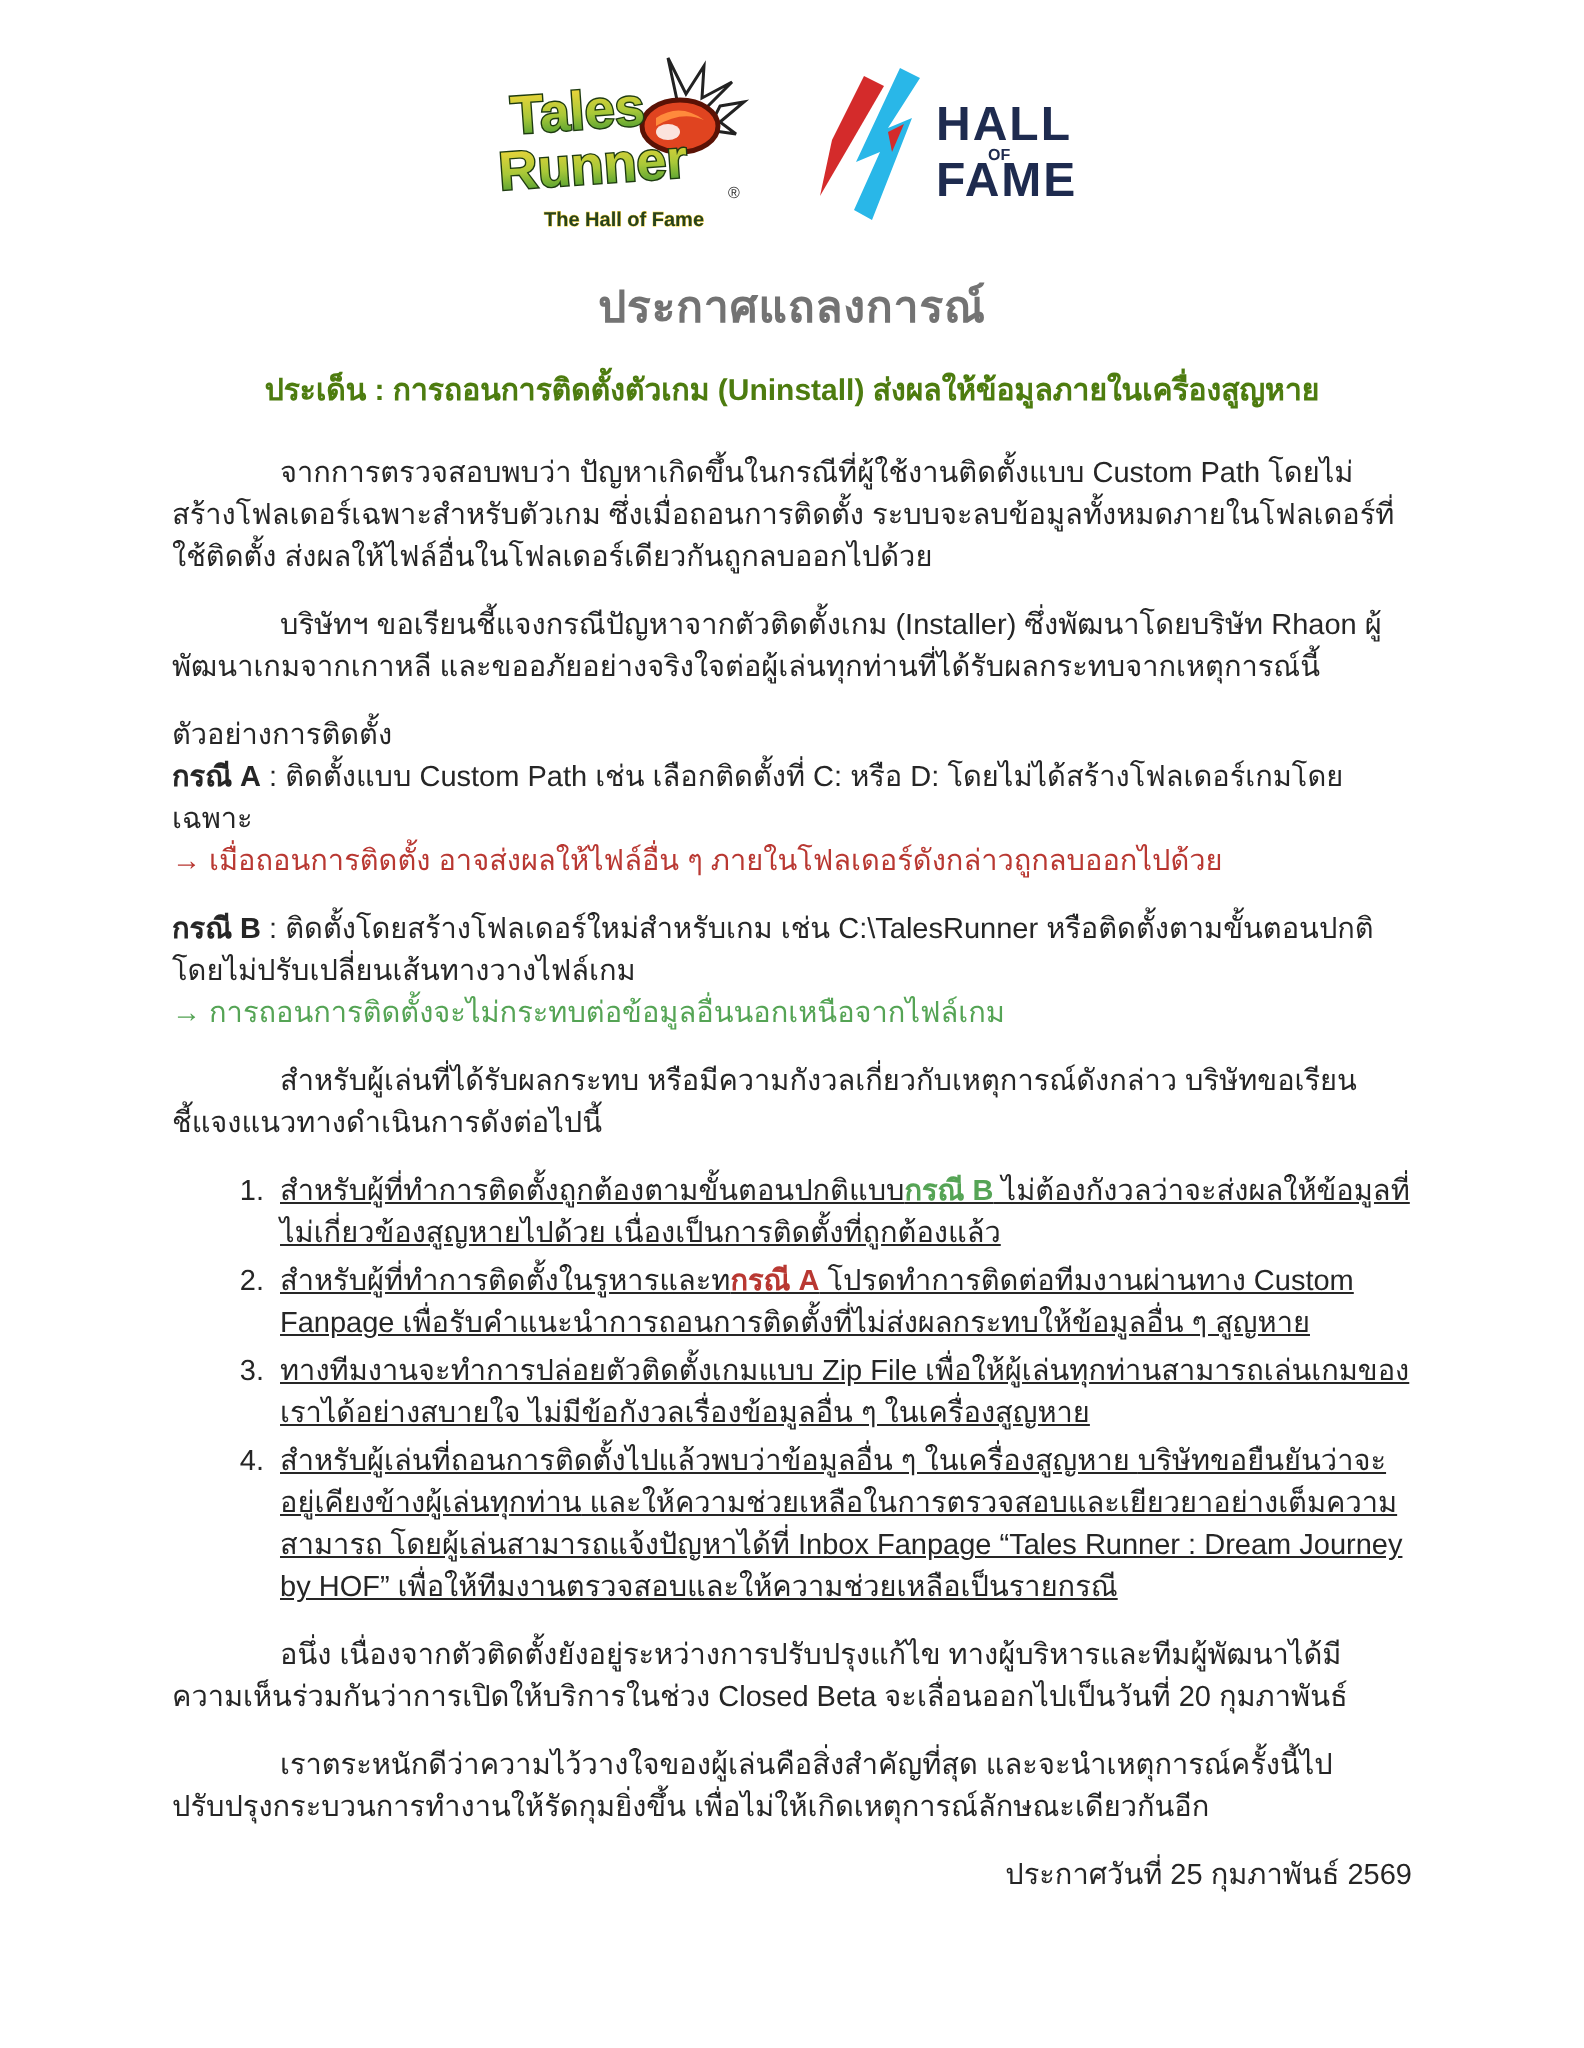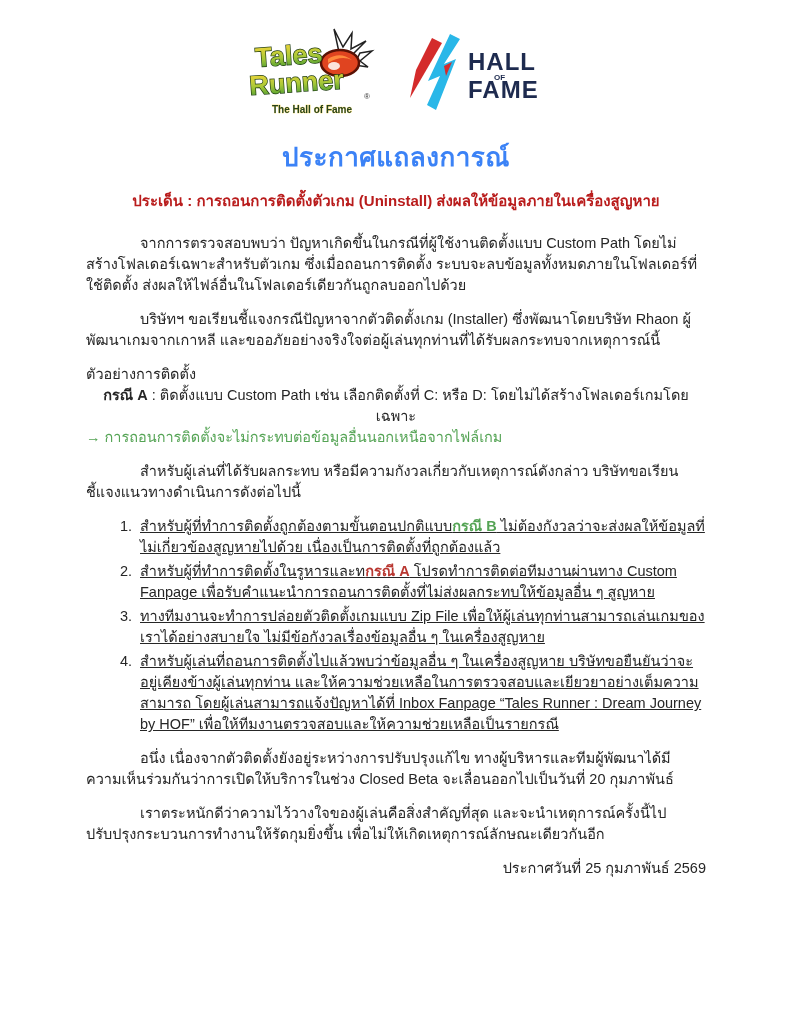--- a/index.html
+++ b/index.html
@@ -6,28 +6,28 @@
   html,body { background:#ffffff; }
   body { font-family:"Liberation Sans","DejaVu Sans",sans-serif; color:#212121; }
   .page {
     width:792px; min-height:1024px; margin:0 auto; background:#ffffff;
     padding:26px 86px 34px 86px; position:relative;
   }
   
   .logo-row { display:flex; justify-content:center; align-items:center; gap:14px; height:96px; }
   .logo-row svg { display:block; }
   
-  .doc-title { text-align:center; font-size:26px; font-weight:bold; color:#3b82f6; margin-top:14px; letter-spacing:0.5px; }
-  .doc-subtitle { text-align:center; font-size:15px; font-weight:bold; color:#b91c1c; margin-top:12px; }
+  .doc-title { text-align:center; font-size:22px; font-weight:bold; color:#737373; margin-top:14px; letter-spacing:0.5px; }
+  .doc-subtitle { text-align:center; font-size:15px; font-weight:bold; color:#4d7c0f; margin-top:12px; }
   
   .body-text { margin-top:20px; font-size:14.5px; line-height:1.45; color:#262626; }
   p.para { margin:0 0 13px 0; text-indent:54px; }
   .examples { margin:0 0 13px 0; }
   .ex-header { font-weight:normal; text-indent:0; margin:0; }
-  .ex-case { text-indent:0; margin:0;text-align:center; }
+  .ex-case { text-indent:0; margin:0; }
   .case-label { font-weight:bold; }
   .arrow-red { color:#b93832; text-indent:0; margin:0 0 13px 0; }
   .arrow-green { color:#55a455; text-indent:0; margin:0 0 13px 0; }
   .red-bold { color:#b93832; font-weight:bold; }
   .green-bold { color:#55a455; font-weight:bold; }
   .uline { text-decoration:underline; }
   ol.guidance-list { margin:0 0 13px 0; padding-left:50px; }
   ol.guidance-list li { margin-bottom:3px; padding-left:4px;text-decoration:underline; }
   
   .footer { text-align:right; margin-top:6px; font-size:14.5px; line-height:1.5; color:#262626; }
@@ -81,20 +81,22 @@
   <div class="doc-subtitle">ประเด็น : การถอนการติดตั้งตัวเกม (Uninstall) ส่งผลให้ข้อมูลภายในเครื่องสูญหาย</div>
 
   <div class="body-text">
 
     <p class="para">จากการตรวจสอบพบว่า ปัญหาเกิดขึ้นในกรณีที่ผู้ใช้งานติดตั้งแบบ Custom Path โดยไม่สร้างโฟลเดอร์เฉพาะสำหรับตัวเกม ซึ่งเมื่อถอนการติดตั้ง ระบบจะลบข้อมูลทั้งหมดภายในโฟลเดอร์ที่ใช้ติดตั้ง ส่งผลให้ไฟล์อื่นในโฟลเดอร์เดียวกันถูกลบออกไปด้วย</p>
     <p class="para">บริษัทฯ ขอเรียนชี้แจงกรณีปัญหาจากตัวติดตั้งเกม (Installer) ซึ่งพัฒนาโดยบริษัท Rhaon ผู้พัฒนาเกมจากเกาหลี และขออภัยอย่างจริงใจต่อผู้เล่นทุกท่านที่ได้รับผลกระทบจากเหตุการณ์นี้</p>
 
     <div class="examples">
       <p class="ex-header">ตัวอย่างการติดตั้ง</p>
       <p class="ex-case"><span class="case-label">กรณี A</span><span> : ติดตั้งแบบ Custom Path เช่น เลือกติดตั้งที่ C: หรือ D: โดยไม่ได้สร้างโฟลเดอร์เกมโดยเฉพาะ</span></p>
+      <p class="arrow-red">→ เมื่อถอนการติดตั้ง อาจส่งผลให้ไฟล์อื่น ๆ ภายในโฟลเดอร์ดังกล่าวถูกลบออกไปด้วย</p>
+      <p class="ex-case"><span class="case-label">กรณี B</span><span> : ติดตั้งโดยสร้างโฟลเดอร์ใหม่สำหรับเกม เช่น C:\TalesRunner หรือติดตั้งตามขั้นตอนปกติโดยไม่ปรับเปลี่ยนเส้นทางวางไฟล์เกม</span></p>
       <p class="arrow-green"> → การถอนการติดตั้งจะไม่กระทบต่อข้อมูลอื่นนอกเหนือจากไฟล์เกม</p>
     </div>
 
     <p class="para">สำหรับผู้เล่นที่ได้รับผลกระทบ หรือมีความกังวลเกี่ยวกับเหตุการณ์ดังกล่าว บริษัทขอเรียนชี้แจงแนวทางดำเนินการดังต่อไปนี้</p>
 
     <ol class="guidance-list">
       <li><span>สำหรับผู้ที่ทำการติดตั้งถูกต้องตามขั้นตอนปกติแบบ</span><span class="green-bold">กรณี B</span><span> ไม่ต้องกังวลว่าจะส่งผลให้ข้อมูลที่ไม่เกี่ยวข้องสูญหายไปด้วย เนื่องเป็นการติดตั้งที่ถูกต้องแล้ว</span></li>
       <li><span>สำหรับผู้ที่ทำการติดตั้งในรูหารและท</span><span class="red-bold">กรณี A</span><span> โปรดทำการติดต่อทีมงานผ่านทาง Custom Fanpage เพื่อรับคำแนะนำการถอนการติดตั้งที่ไม่ส่งผลกระทบให้ข้อมูลอื่น ๆ สูญหาย</span></li>
       <li><span>ทางทีมงานจะทำการปล่อยตัวติดตั้งเกมแบบ Zip File เพื่อให้ผู้เล่นทุกท่านสามารถเล่นเกมของเราได้อย่างสบายใจ ไม่มีข้อกังวลเรื่องข้อมูลอื่น ๆ ในเครื่องสูญหาย</span></li>
       <li><span>สำหรับผู้เล่นที่ถอนการติดตั้งไปแล้วพบว่าข้อมูลอื่น ๆ ในเครื่องสูญหาย </span><span class="uline">บริษัทขอยืนยันว่าจะอยู่เคียงข้างผู้เล่นทุกท่าน</span><span> และให้ความช่วยเหลือในการตรวจสอบและเยียวยาอย่างเต็มความสามารถ โดยผู้เล่นสามารถแจ้งปัญหาได้ที่ Inbox Fanpage “Tales Runner : Dream Journey by HOF” เพื่อให้ทีมงานตรวจสอบและให้ความช่วยเหลือเป็นรายกรณี</span></li>

